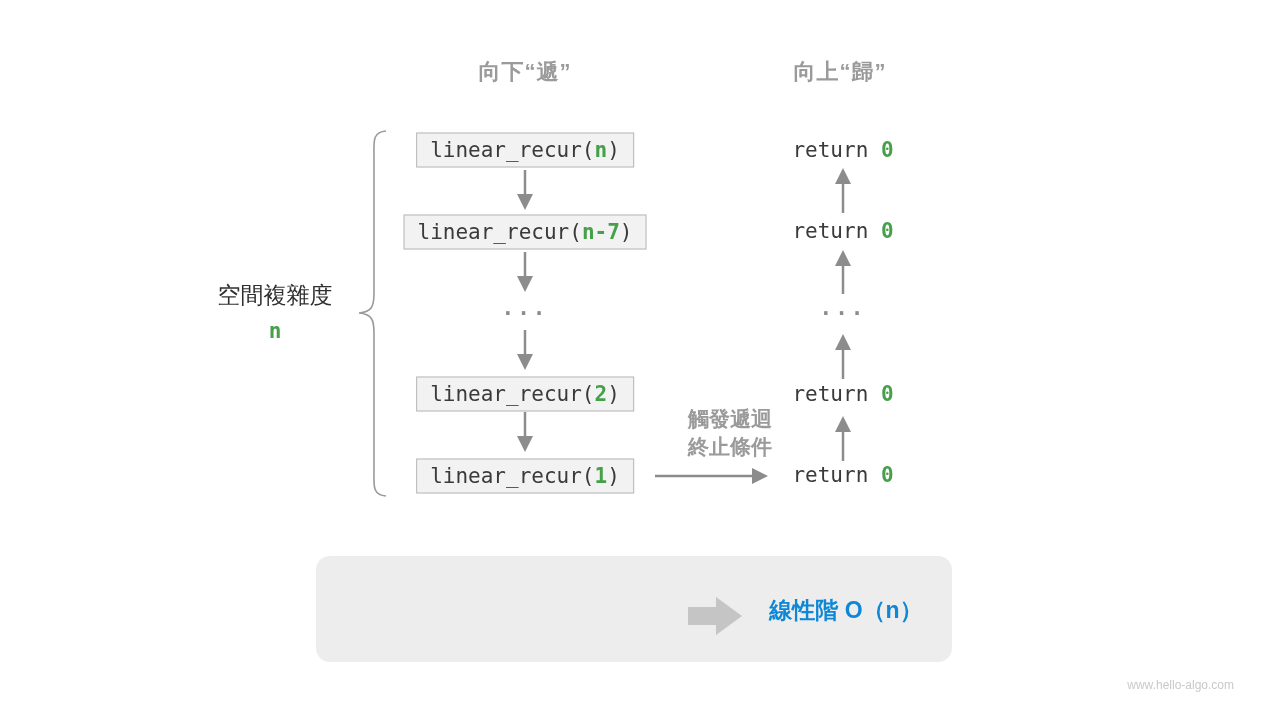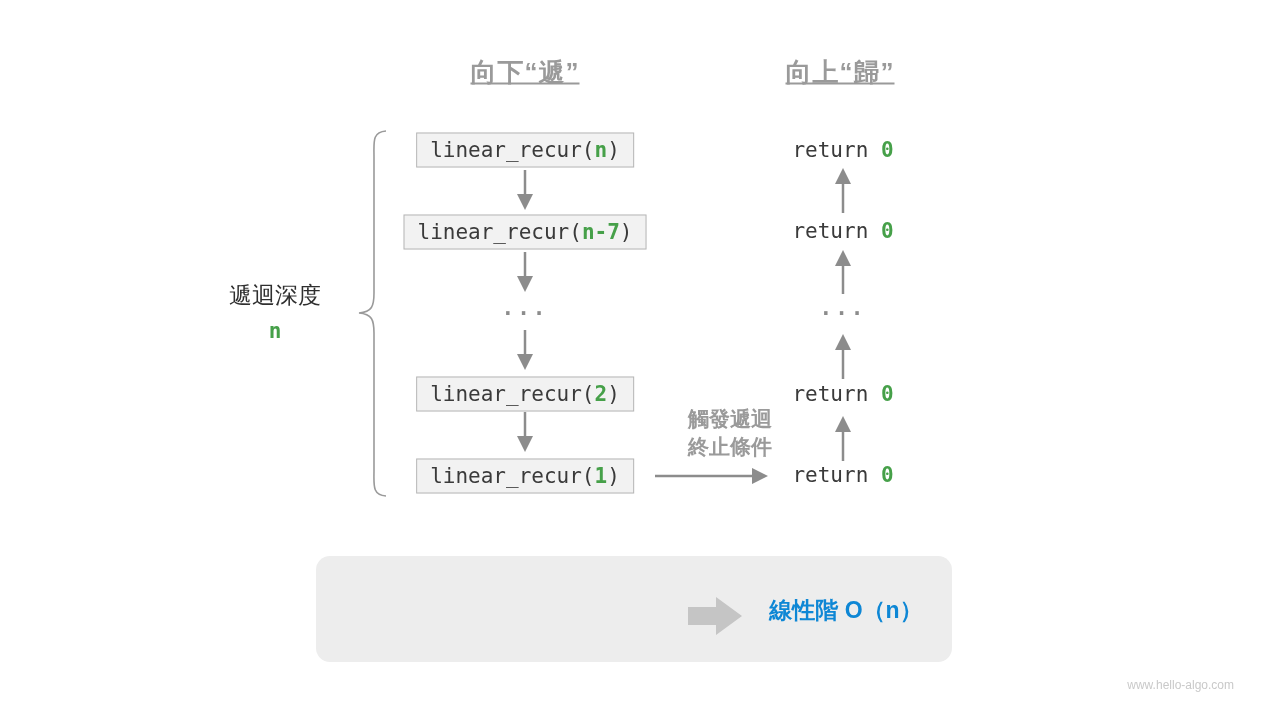--- a/index.html
+++ b/index.html
@@ -3,22 +3,22 @@
 <meta charset="utf-8">
 <style>
   html,body{margin:0;padding:0;background:#fff;}
   .canvas{
     position:relative;width:1280px;height:720px;background:#fff;overflow:hidden;
     font-family:"Liberation Sans",sans-serif;
   }
   .abs{position:absolute;}
   .center{transform:translate(-50%,-50%);}
   .header{
-    font-size:26px;font-weight:bold;color:var(--heading-gray,#9a9a9a);
-    white-space:nowrap;letter-spacing:1px;text-decoration:underline;
+    font-size:22px;font-weight:bold;color:var(--heading-gray,#9a9a9a);
+    white-space:nowrap;letter-spacing:1px;
   }
   .code{
     font-family:"DejaVu Sans Mono","Liberation Mono",monospace;
     font-size:21px;color:var(--code-text,#3a3a3a);white-space:nowrap;
   }
   .call-box{
     background:var(--box-bg,#f2f2f2);
     border:1.5px solid var(--box-border,#b6b6b6);
     border-radius:0;
     padding:4px 13px 5px 13px;
@@ -73,21 +73,21 @@
 </style>
 </head>
 <body>
 
 <div class="canvas">
 
   <div class="abs center header" style="left:525px;top:72px;">向下“遞”</div>
   <div class="abs center header" style="left:840px;top:72px;">向上“歸”</div>
 
   <div class="abs center depth-label" style="left:275px;top:311px;">
-    <div class="cjk">遞迴深度</div>
+    <div class="cjk">空間複雜度</div>
     <div class="val">n</div>
   </div>
 
   <div class="abs center code call-box" style="left:525px;top:150px;">
     <span>linear_recur(</span><span class="green">n</span><span>)</span>
   </div>
   <div class="abs center code call-box" style="left:525px;top:232px;">
     <span>linear_recur(</span><span class="green">n-7</span><span>)</span>
   </div>
   <div class="abs center dots" style="left:525px;top:308px;">...</div>

